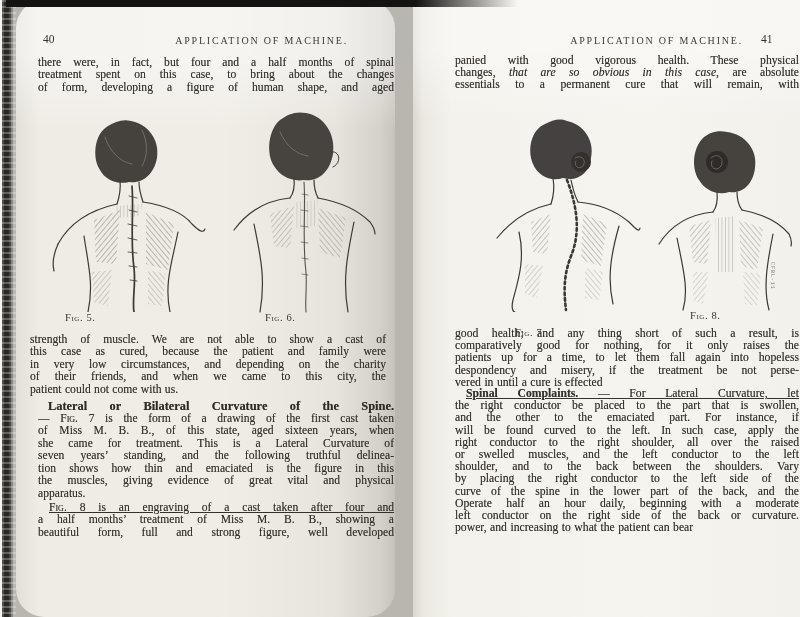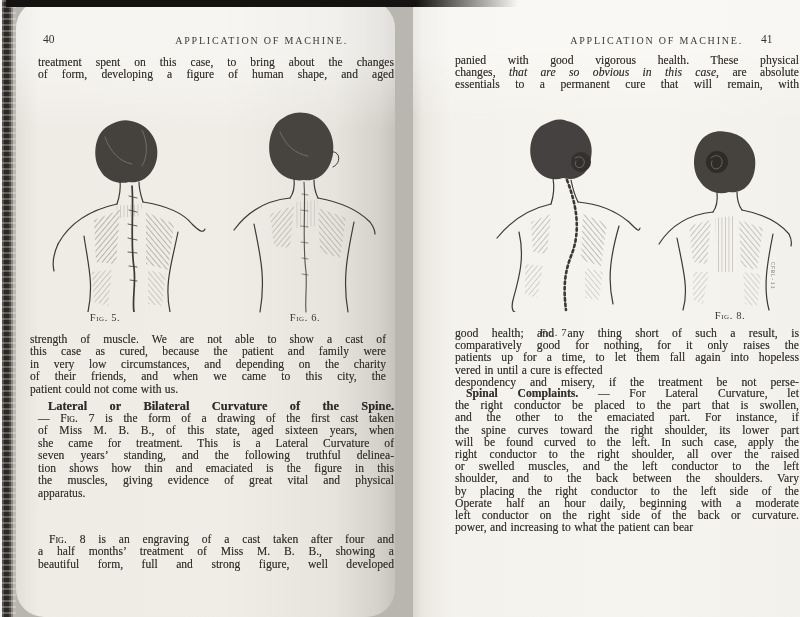--- a/index.html
+++ b/index.html
@@ -27,28 +27,28 @@
       linear-gradient(90deg,#dad7d1 0%,#ebe8e2 2.5%,#f4f2ec 10%,#f6f4ef 60%,#f3f1ec 100%);}
 
   .pageno{position:absolute;font-size:11.5px;color:#35312c;}
   .runhead{position:absolute;font-size:10px;letter-spacing:1.8px;text-align:right;color:#3e3a35;}
 
   .para{position:absolute;font-size:11.6px;line-height:12.45px;color:#34302b;
         word-spacing:.5px;text-shadow:0 0 .4px rgba(64,58,52,.55);}
   .page-right .para{line-height:12.2px;font-size:11.7px;}
   .ln{text-align:justify;text-align-last:justify;}
   .ln.last{text-align-last:left;}
-  .indent .ln:first-child{text-indent:11px;}
+  .indent .ln:first-child{text-indent:11px;text-decoration:underline;}
   .headline{position:absolute;font-size:12.4px;font-weight:bold;color:#2e2a26;
             text-align:justify;text-align-last:justify;text-indent:10px;
             text-shadow:0 0 .4px rgba(50,45,40,.6);}
   .sc{font-variant:small-caps;}
 
   .figcap{position:absolute;font-variant:small-caps;font-size:10.5px;letter-spacing:.6px;
-          text-align:center;color:#3a3631;}
+          text-align:left;color:#3a3631;}
   .fig{position:absolute;}
   .fig path,.fig circle{vector-effect:none;}
   .engraver{position:absolute;writing-mode:vertical-rl;font-size:5.5px;letter-spacing:.6px;
             color:#8a8680;font-family:"Liberation Mono","DejaVu Sans Mono",monospace;}
 </style>
 </head>
 <body>
 
 <svg width="0" height="0" style="position:absolute" aria-hidden="true">
   <defs>
@@ -65,20 +65,21 @@
 </svg>
 
 <div class="scan">
   <div class="edge-stack"></div>
 
   <div class="page page-left">
     <div class="pageno" style="left:27px;top:33px">40</div>
     <div class="runhead" style="left:12px;top:35px;width:320px">APPLICATION OF MACHINE.</div>
 
     <div class="para" style="left:22px;top:57px;width:356px">
+        <div class="ln">there were, in fact, but four and a half months of spinal</div>
         <div class="ln">treatment spent on this case, to bring about the changes</div>
         <div class="ln">of form, developing a figure of human shape, and aged</div>
       </div>
 
     <svg class="fig" style="left:34px;top:112px" width="156" height="200" viewBox="0 0 156 200">
       <g stroke="#3c3834" stroke-width="1.2" fill="none" stroke-linecap="round">
         <path d="M58,14 C44,22 42,46 50,58 C55,68 68,73 79,70 C93,72 104,62 107,46 C110,28 98,12 81,9 C72,7 65,10 58,14 Z" fill="#45423e" stroke="none"></path>
         <path d="M55,25 C60,40 70,50 82,52" stroke="#716d67" stroke-width="1"></path>
         <path d="M92,18 C98,30 98,44 92,54" stroke="#716d67" stroke-width="1"></path>
         <path d="M70,68 C71,78 69,86 67,92 M89,70 C89,78 91,84 93,90"></path>
@@ -128,21 +129,21 @@
     <div class="para" style="left:22px;top:413px;width:356px">
         <div class="ln">— <span class="sc">Fig.</span> 7 is the form of a drawing of the first cast taken</div>
         <div class="ln">of Miss M. B. B., of this state, aged sixteen years, when</div>
         <div class="ln">she came for treatment.  This is a Lateral Curvature of</div>
         <div class="ln">seven years’ standing, and the following truthful delinea-</div>
         <div class="ln">tion shows how thin and emaciated is the figure in this</div>
         <div class="ln">the muscles, giving evidence of great vital and physical</div>
         <div class="ln last">apparatus.</div>
       </div>
 
-    <div class="para indent" style="left:22px;top:534px;width:356px">
+    <div class="para indent" style="left:22px;top:502px;width:356px">
         <div class="ln"><span class="sc">Fig.</span> 8 is an engraving of a cast taken after four and</div>
         <div class="ln">a half months’ treatment of Miss M. B. B., showing a</div>
         <div class="ln">beautiful form, full and strong figure, well developed</div>
       </div>
   </div>
 
   <div class="page page-right">
     <div class="runhead" style="left:55px;top:35px;width:275px">APPLICATION OF MACHINE.</div>
     <div class="pageno" style="left:348px;top:33px">41</div>
 
@@ -186,34 +187,34 @@
         <polygon points="88,150 106,152 102,184 90,182" fill="url(#hB)" stroke="none" opacity=".4"></polygon>
       </g>
     </svg>
     <div class="engraver" style="left:356px;top:262px">CFBL-11</div>
     <div class="figcap" style="left:277px;top:310px;width:80px">Fig. 8.</div>
 
     <div class="para" style="left:42px;top:328px;width:344px">
         <div class="ln">good health; and any thing short of such a result, is</div>
         <div class="ln">comparatively good for nothing, for it only raises the</div>
         <div class="ln">patients up for a time, to let them fall again into hopeless</div>
+        <div class="ln">despondency and misery, if the treatment be not perse-</div>
         <div class="ln last">vered in until a cure is effected</div>
-        <div class="ln">despondency and misery, if the treatment be not perse-</div>
       </div>
 
     <div class="para indent" style="left:42px;top:388px;width:344px">
         <div class="ln"><b>Spinal Complaints.</b> — For Lateral Curvature, let</div>
         <div class="ln">the right conductor be placed to the part that is swollen,</div>
         <div class="ln">and the other to the emaciated part.  For instance, if</div>
-        <div class="ln">the spine curves toward the right shoulder, its lower part</div>
         <div class="ln">will be found curved to the left.  In such case, apply the</div>
         <div class="ln">right conductor to the right shoulder, all over the raised</div>
         <div class="ln">or swelled muscles, and the left conductor to the left</div>
         <div class="ln">shoulder, and to the back between the shoulders.  Vary</div>
         <div class="ln">by placing the right conductor to the left side of the</div>
+        <div class="ln">curve of the spine in the lower part of the back, and the</div>
         <div class="ln">Operate half an hour daily, beginning with a moderate</div>
         <div class="ln">left conductor on the right side of the back or curvature.</div>
         <div class="ln last">power, and increasing to what the patient can bear</div>
       </div>
   </div>
 
   <div class="top-strip"></div>
 </div>
 
 </body></html>

